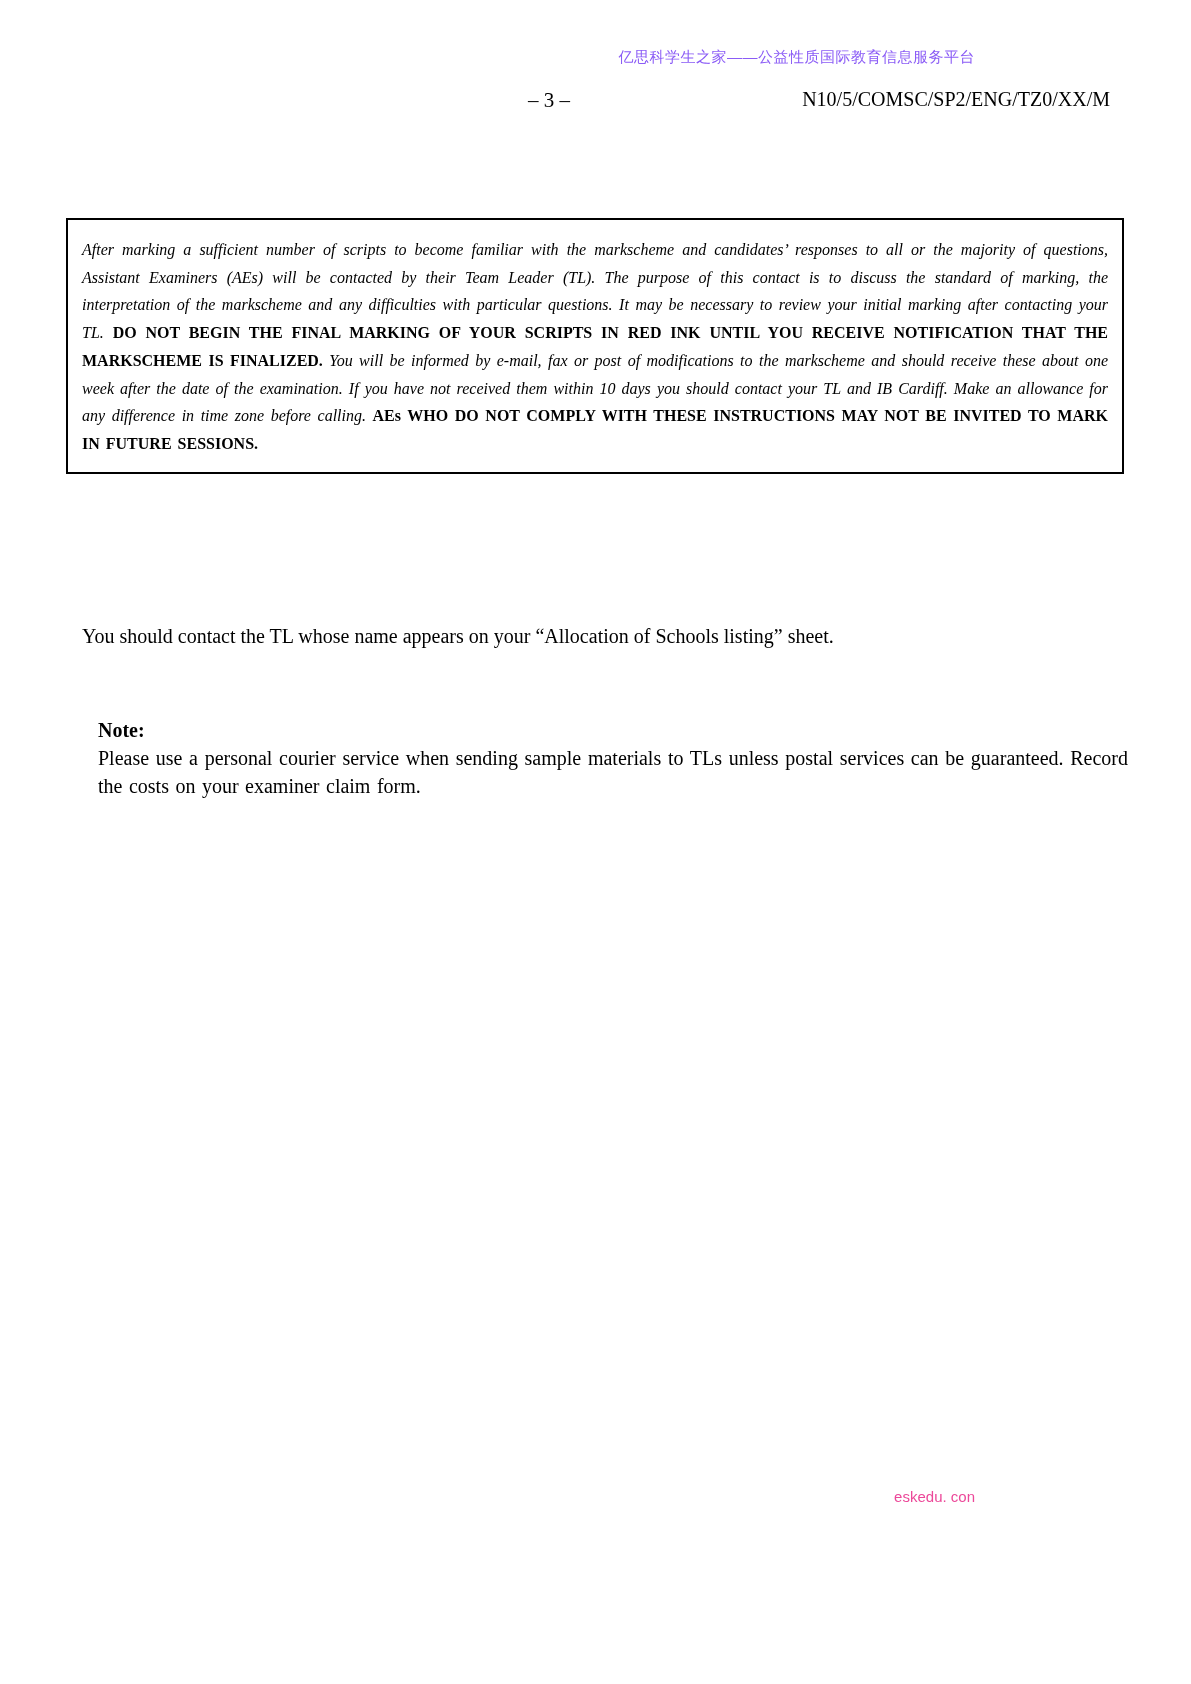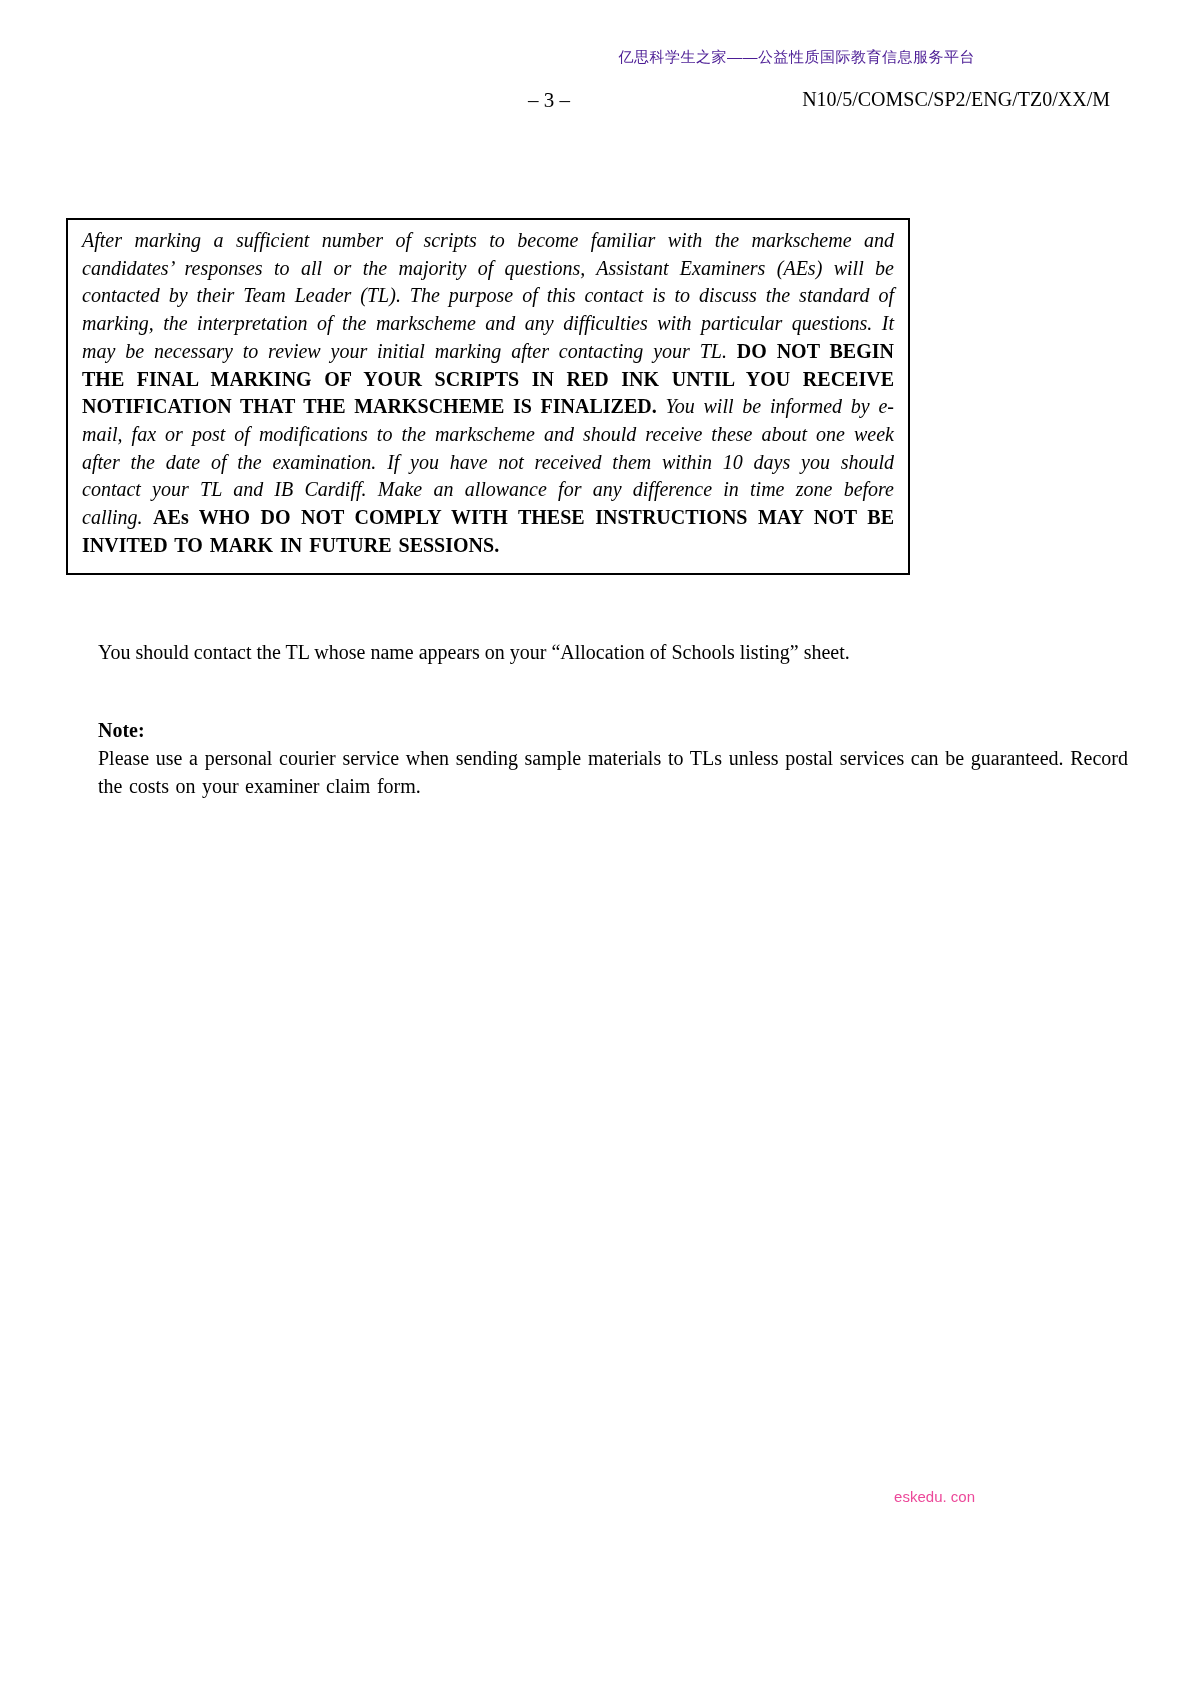--- a/index.html
+++ b/index.html
@@ -13,21 +13,21 @@
     font-family: "Liberation Serif", serif;
     color: #000000;
     overflow: hidden;
   }
   .wm-top {
     position: absolute;
     top: 48px;
     right: 216px;
     font-family: "Liberation Sans", sans-serif;
     font-size: 15px;
-    color: #4c1d95;
+    color: #8b5cf6;
     letter-spacing: 0.5px;
   }
   .header { position: absolute; top: 88px; left: 0; right: 0; height: 28px; }
   .pgnum {
     position: absolute;
     left: 528px;
     top: 0;
     font-size: 21px;
   }
   .code {
@@ -42,36 +42,36 @@
     left: 82px;
     margin: 0;
     font-size: 28px;
     font-weight: bold;
     font-family: "Liberation Serif", serif;
   }
   .box {
     position: absolute;
     top: 218px;
     left: 66px;
-    width: 844px;
+    width: 1058px;
     border: 2px solid #000000;
-    padding: 7px 14px 14px 14px;
-    font-size: 20px;
+    padding: 16px 14px 14px 14px;
+    font-size: 16px;
     line-height: 27.7px;
     text-align: justify;
     word-spacing: 2px;
   }
   .box .it { font-style: italic; }
   .box .b  { font-style: normal; font-weight: bold; }
   .contact {
     position: absolute;
     top: 622px;
     left: 82px;
     width: 1030px;
-    margin: 16px;
+    margin: 0;
     font-size: 20px;
     line-height: 28px;
   }
   .note-label {
     position: absolute;
     top: 700px;
     left: 82px;
     margin: 16px;
     font-size: 20px;
     font-weight: bold;

